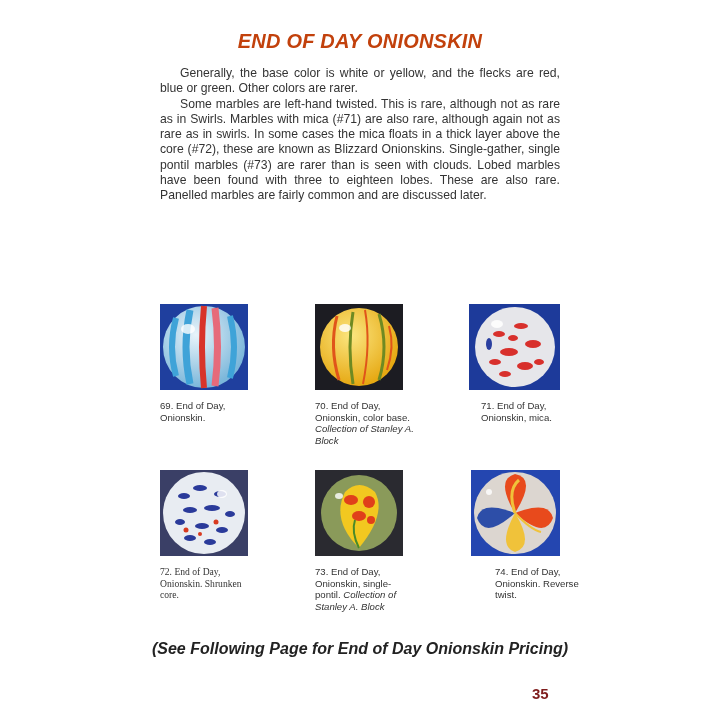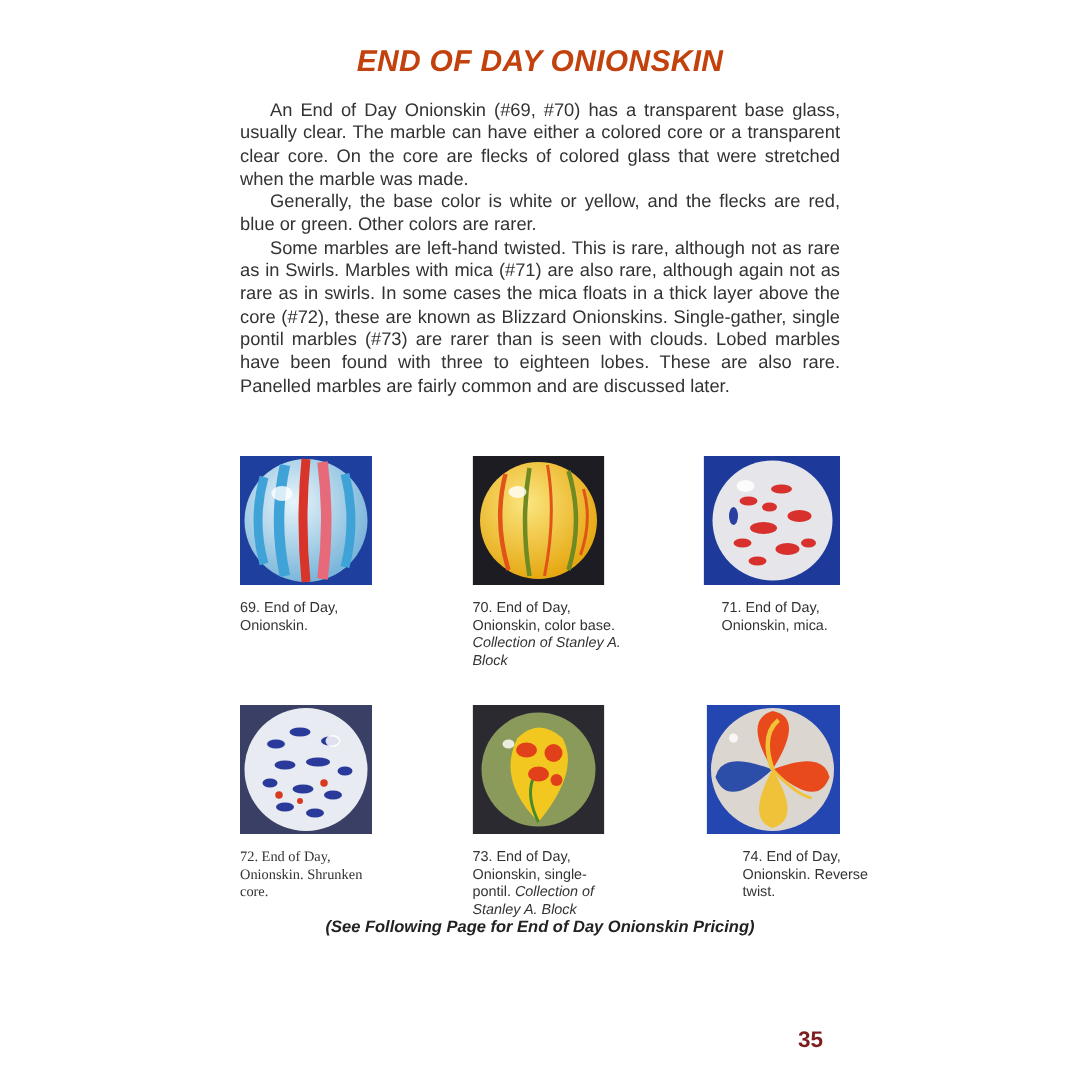--- a/index.html
+++ b/index.html
@@ -4,30 +4,29 @@
 <style>
   html, body { margin:0; padding:0; background:#ffffff; }
   body { width:720px; height:720px; position:relative; overflow:hidden; font-family:"Liberation Sans", sans-serif; color:#2a2a2a; }
   .title { position:absolute; left:150px; top:30px; width:420px; text-align:center; font-weight:bold; font-style:italic; font-size:20px; color:#c2410c; letter-spacing:0.2px; }
   .body-text { position:absolute; left:160px; top:66px; width:400px; font-size:12.2px; line-height:15.3px; text-align:justify; color:#333; }
   .body-text p { margin:0; text-indent:20px; }
   .photo { position:absolute; width:88px; height:86px; overflow:hidden; }
   .photo svg { display:block; width:100%; height:100%; }
   .caption { position:absolute; width:100px; font-size:9.6px; line-height:11.5px; color:#333; }
   .caption i { font-style:italic;margin-top:36px; }
-  .footer-note { position:absolute; left:150px; top:612px; width:420px; text-align:center; font-size:11px; font-weight:bold; font-style:italic; color:#222; }
+  .footer-note { position:absolute; left:150px; top:640px; width:420px; text-align:center; font-size:16px; font-weight:bold; font-style:italic; color:#222; }
   .page-number { position:absolute; left:532px; top:685px; font-size:15px; font-weight:bold; color:#7f1d1d; }
 </style>
 </head>
 <body>
 
 <div class="title">END OF DAY ONIONSKIN</div>
 
 <div class="body-text">
-  <p>An End of Day Onionskin (#69, #70) has a transparent base glass, usually clear. The marble can have either a colored core or a transparent clear core. On the core are flecks of colored glass that were stretched when the marble was made.</p>
   <p>Generally, the base color is white or yellow, and the flecks are red, blue or green. Other colors are rarer.</p>
   <p>Some marbles are left-hand twisted. This is rare, although not as rare as in Swirls. Marbles with mica (#71) are also rare, although again not as rare as in swirls. In some cases the mica floats in a thick layer above the core (#72), these are known as Blizzard Onionskins. Single-gather, single pontil marbles (#73) are rarer than is seen with clouds. Lobed marbles have been found with three to eighteen lobes. These are also rare. Panelled marbles are fairly common and are discussed later.</p>
 </div>
 
 <div class="photo" style="left:160px; top:304px;">
   <svg viewBox="0 0 88 86">
     <rect width="88" height="86" fill="#1f3f9e"></rect>
     <defs>
         <radialGradient id="g1" cx="40%" cy="35%" r="65%">
           <stop offset="0" stop-color="#e8f4fa"></stop>

